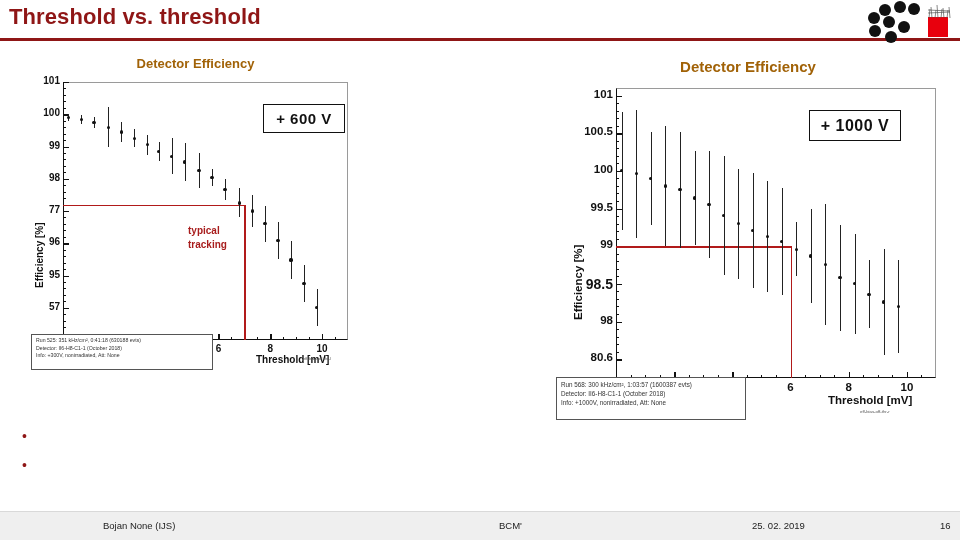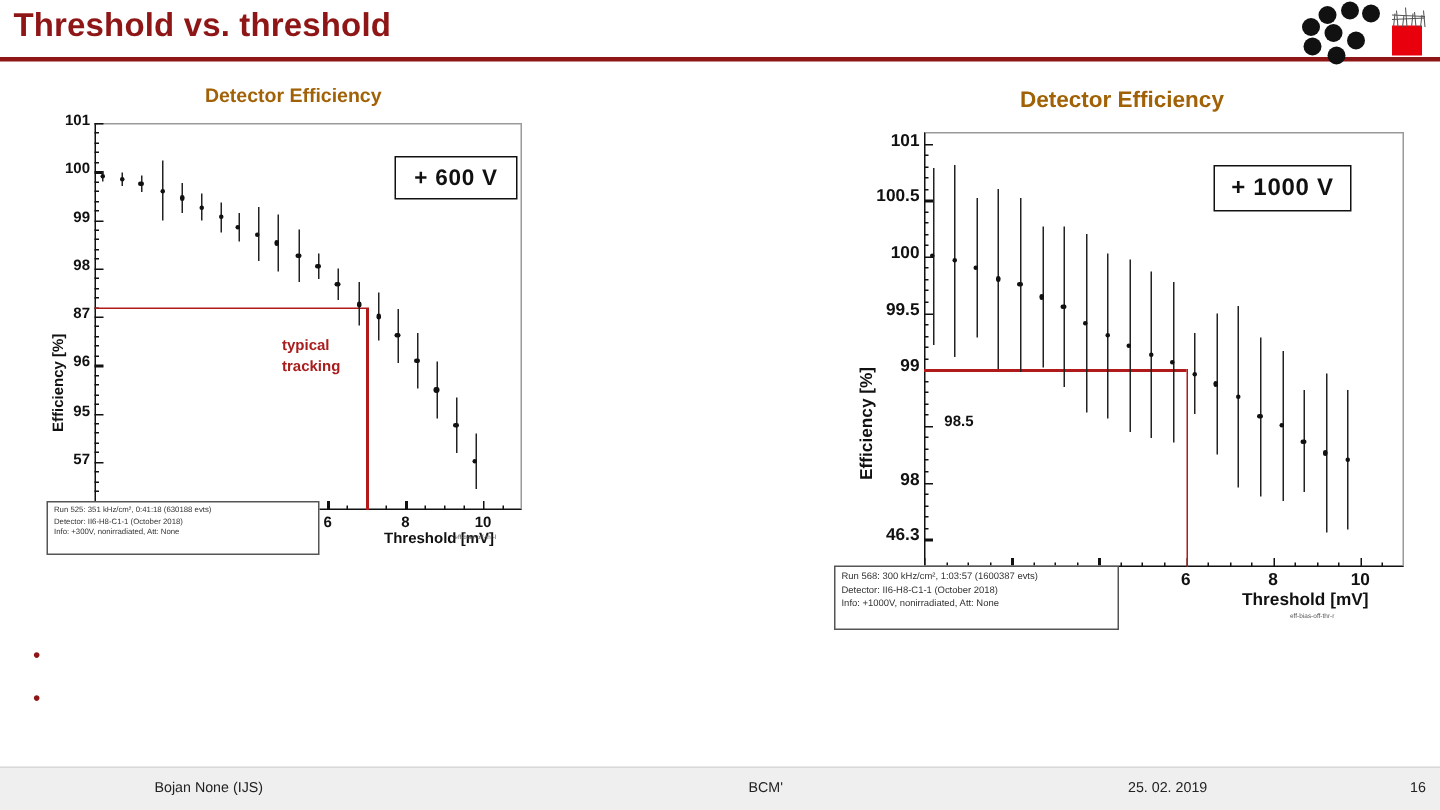--- a/index.html
+++ b/index.html
@@ -115,21 +115,21 @@
     <div class="xlab" style="left: 238px; top: 302px; font-size: 10px;">Threshold [mV]</div>
     <div class="tick" style="left: 45px; top: 288px; width: 6px; height: 1.4px;"></div>
     <div class="ytick-label" style="left: 22px; top: 281.2px; width: 20px; font-size: 10px;">93</div>
     <div class="tick" style="left: 45px; top: 255.75px; width: 6px; height: 1.4px;"></div>
     <div class="ytick-label" style="left: 22px; top: 248.95px; width: 20px; font-size: 10px;">57</div>
     <div class="tick" style="left: 45px; top: 223.5px; width: 6px; height: 1.4px;"></div>
     <div class="ytick-label" style="left: 22px; top: 216.7px; width: 20px; font-size: 10px;">95</div>
     <div class="tick" style="left: 45px; top: 191.25px; width: 6px; height: 1.4px;"></div>
     <div class="ytick-label" style="left: 22px; top: 184.45px; width: 20px; font-size: 10px;">96</div>
     <div class="tick" style="left: 45px; top: 159px; width: 6px; height: 1.4px;"></div>
-    <div class="ytick-label" style="left: 22px; top: 152.2px; width: 20px; font-size: 10px;">87</div>
+    <div class="ytick-label" style="left: 22px; top: 152.2px; width: 20px; font-size: 10px;">77</div>
     <div class="tick" style="left: 45px; top: 126.75px; width: 6px; height: 1.4px;"></div>
     <div class="ytick-label" style="left: 22px; top: 119.95px; width: 20px; font-size: 10px;">98</div>
     <div class="tick" style="left: 45px; top: 94.5px; width: 6px; height: 1.4px;"></div>
     <div class="ytick-label" style="left: 22px; top: 87.7px; width: 20px; font-size: 10px;">99</div>
     <div class="tick" style="left: 45px; top: 62.25px; width: 6px; height: 1.4px;"></div>
     <div class="ytick-label" style="left: 22px; top: 55.45px; width: 20px; font-size: 10px;">100</div>
     <div class="tick" style="left: 45px; top: 30px; width: 6px; height: 1.4px;"></div>
     <div class="ytick-label" style="left: 22px; top: 23.2px; width: 20px; font-size: 10px;">101</div>
     <div class="tick" style="left: 45px; top: 281.55px; width: 3px; height: 1px;"></div>
     <div class="tick" style="left: 45px; top: 275.1px; width: 3px; height: 1px;"></div>
@@ -244,25 +244,25 @@
       <div>Info: +300V, nonirradiated, Att: None</div>
     </div>
     <div class="watermark" style="left: 285px; top: 304px; font-size: 4.6px;">eff-bias-off-thr-l</div>
   </div>
 <div id="chart-right" class="chart" style="left: 548px; top: 52px; width: 400px; height: 380px;">
     <div class="chart-title" style="top: 6px; font-size: 15px;">Detector Efficiency</div>
     <div class="plot" style="left: 68px; top: 36px; width: 320px; height: 290px;"></div>
     <div class="ylab" style="left: 24px; top: 268px; font-size: 11.5px;">Efficiency [%]</div>
     <div class="xlab" style="left: 280px; top: 342px; font-size: 11.5px;">Threshold [mV]</div>
     <div class="tick" style="left: 68px; top: 307.169px; width: 6px; height: 1.4px;"></div>
-    <div class="ytick-label" style="left: 31px; top: 299.349px; width: 34px; font-size: 11.5px;">46.3</div>
+    <div class="ytick-label" style="left: 31px; top: 299.349px; width: 34px; font-size: 11.5px;">80.6</div>
     <div class="tick" style="left: 68px; top: 269.506px; width: 6px; height: 1.4px;"></div>
     <div class="ytick-label" style="left: 31px; top: 261.686px; width: 34px; font-size: 11.5px;">98</div>
     <div class="tick" style="left: 68px; top: 231.844px; width: 6px; height: 1.4px;"></div>
-    <div class="ytick-label" style="left: 31px; top: 224.024px; width: 34px; font-size: 10px; margin-left: 36px;">98.5</div>
+    <div class="ytick-label" style="left: 31px; top: 224.024px; width: 34px; font-size: 14px;">98.5</div>
     <div class="tick" style="left: 68px; top: 194.182px; width: 6px; height: 1.4px;"></div>
     <div class="ytick-label" style="left: 31px; top: 186.362px; width: 34px; font-size: 11.5px;">99</div>
     <div class="tick" style="left: 68px; top: 156.519px; width: 6px; height: 1.4px;"></div>
     <div class="ytick-label" style="left: 31px; top: 148.699px; width: 34px; font-size: 11.5px;">99.5</div>
     <div class="tick" style="left: 68px; top: 118.857px; width: 6px; height: 1.4px;"></div>
     <div class="ytick-label" style="left: 31px; top: 111.037px; width: 34px; font-size: 11.5px;">100</div>
     <div class="tick" style="left: 68px; top: 81.1948px; width: 6px; height: 1.4px;"></div>
     <div class="ytick-label" style="left: 31px; top: 73.3748px; width: 34px; font-size: 11.5px;">100.5</div>
     <div class="tick" style="left: 68px; top: 43.5325px; width: 6px; height: 1.4px;"></div>
     <div class="ytick-label" style="left: 31px; top: 35.7125px; width: 34px; font-size: 11.5px;">101</div>

